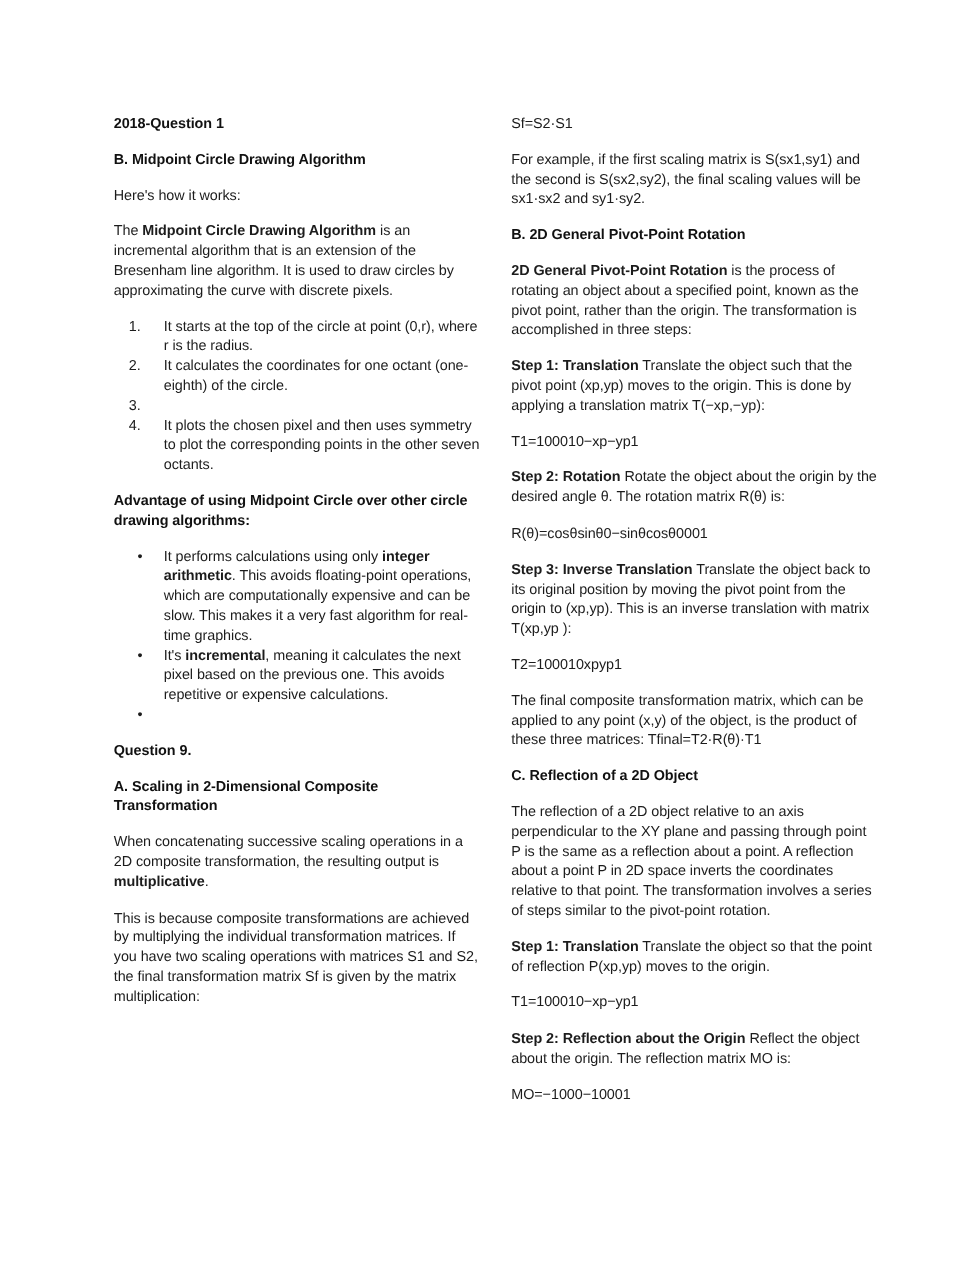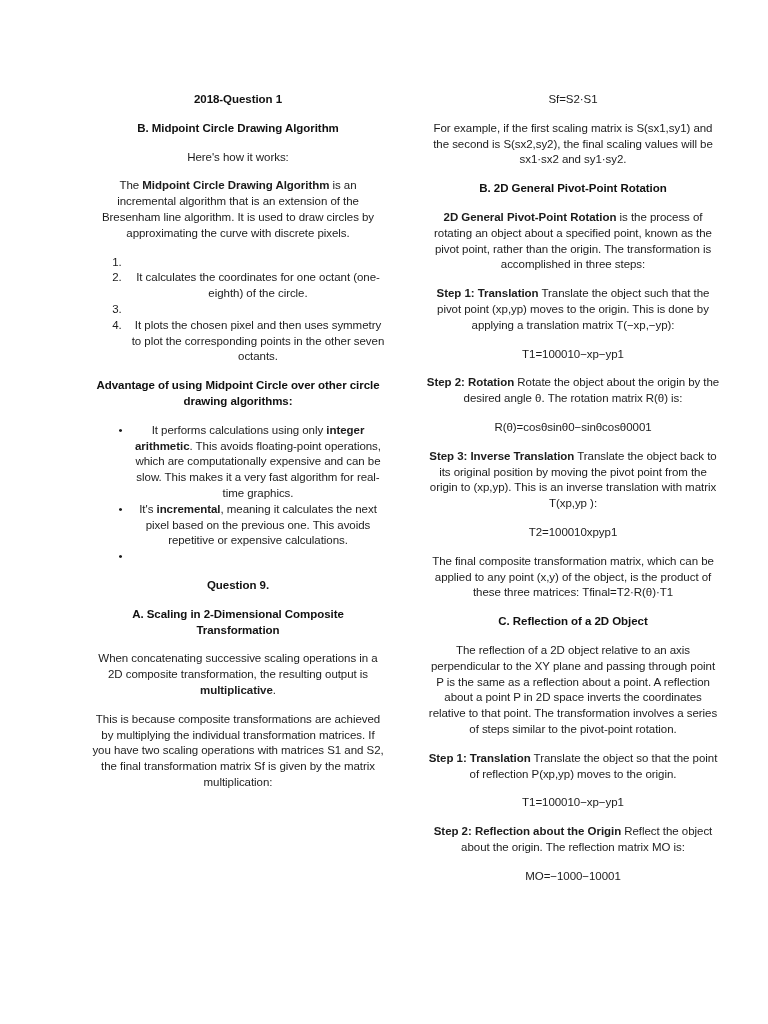--- a/index.html
+++ b/index.html
@@ -12,32 +12,31 @@
     height: 1024px;
     overflow: hidden;
     font-family: "Liberation Sans", sans-serif;
     color: #1c1c1c;
   }
   .page {
     position: relative;
     width: 768px;
     height: 1024px;
     background: #ffffff;
-    text-align: center;
   }
   .col {
     position: absolute;
     top: 92px;
     width: 294px;
     font-size: 11.5px;
     line-height: 15.8px;
     letter-spacing: -0.05px;
   }
   .col-left  { left: 91px;  }
-  .col-right { left: 426px; }
+  .col-right { left: 409px; }
   .block { margin: 0 0 13px 0; }
   p.block { padding: 0; }
   .heading { font-weight: bold; color: #111111; }
   .b { font-weight: bold; }
   .list { margin: 0 0 13px 0; }
   .li { display: flex; align-items: flex-start; }
   .marker {
     flex: none;
     width: 40px;
     padding-left: 12px;
@@ -51,20 +50,21 @@
 
 <div class="page">
   <div class="col col-left">
       <p class="block heading"><span class="b">2018-Question 1</span></p>
       <p class="block heading"><span class="b">B. Midpoint Circle Drawing Algorithm</span></p>
       <p class="block paragraph"><span>Here's how it works:</span></p>
       <p class="block paragraph"><span>The </span><span class="b">Midpoint Circle Drawing Algorithm</span><span> is an incremental algorithm that is an extension of the Bresenham line algorithm. It is used to draw circles by approximating the curve with discrete pixels.</span></p>
       <div class="list">
         <div class="li">
           <span class="marker">1.</span>
+          <span class="content"><span>It starts at the top of the circle at point (0,r), where r is the radius.</span></span>
         </div>
         <div class="li">
           <span class="marker">2.</span>
           <span class="content"><span>It calculates the coordinates for one octant (one-eighth) of the circle.</span></span>
         </div>
         <div class="li">
           <span class="marker">3.</span>
         </div>
         <div class="li">
           <span class="marker">4.</span>

